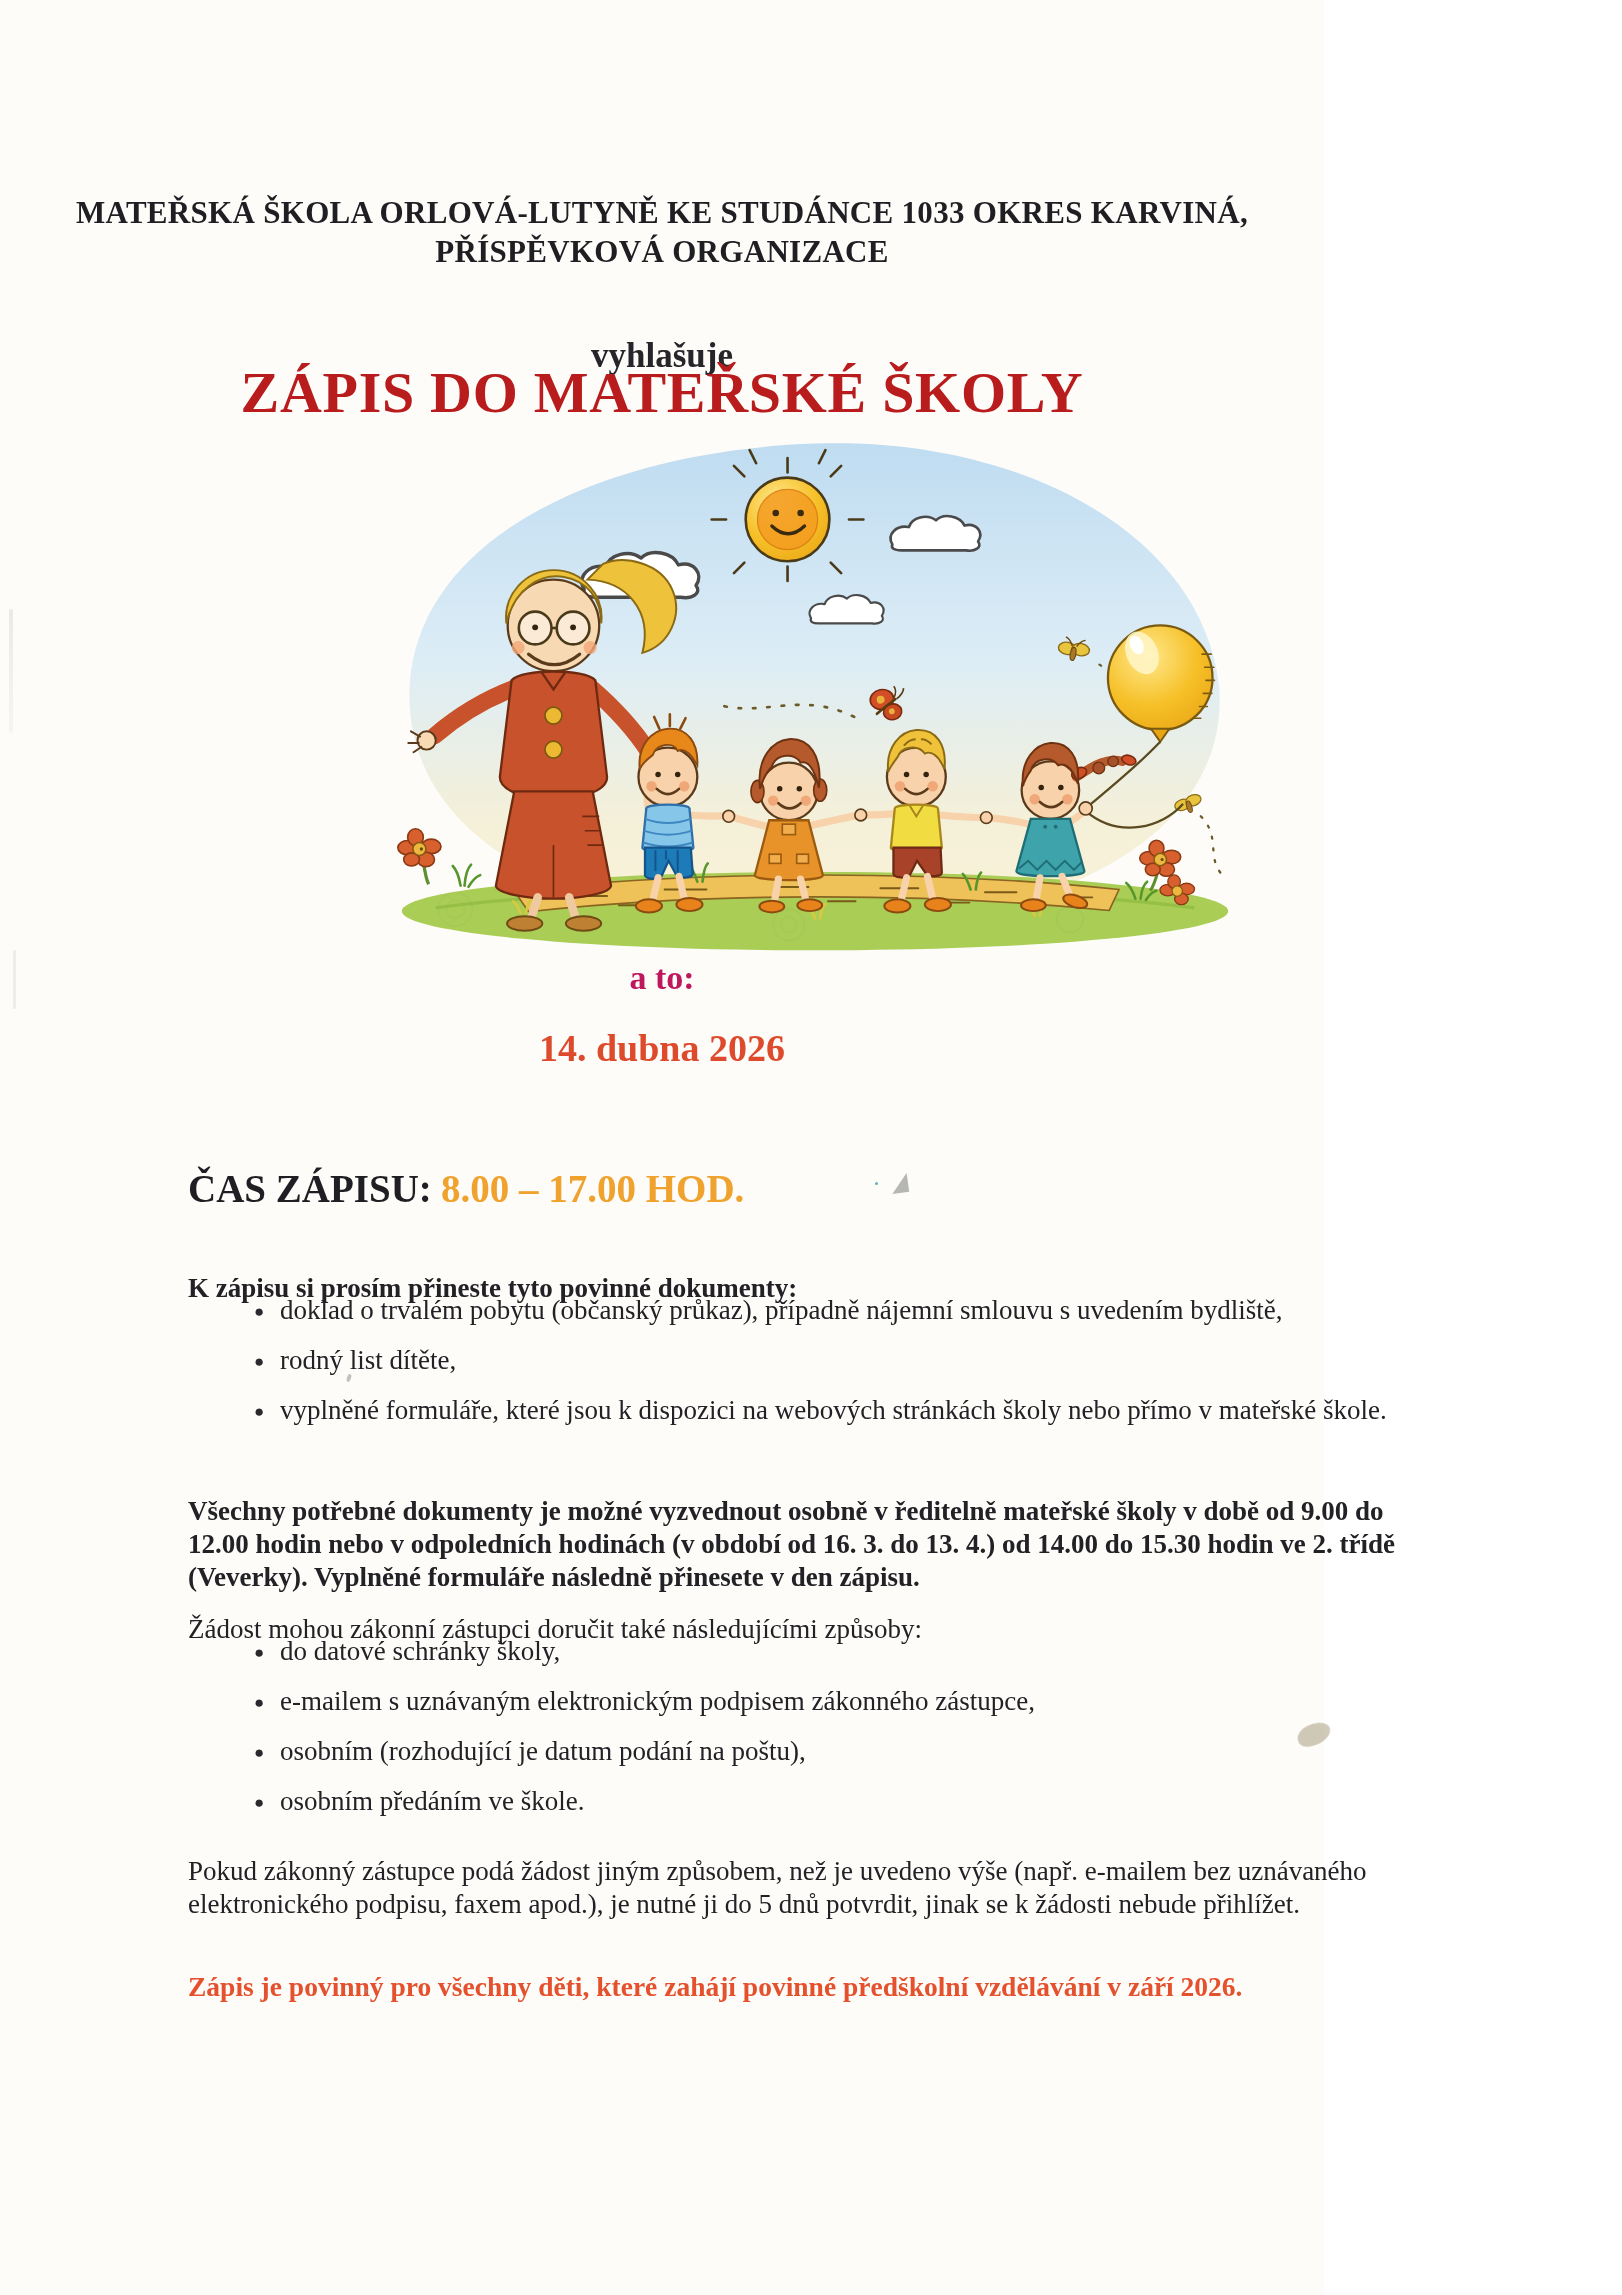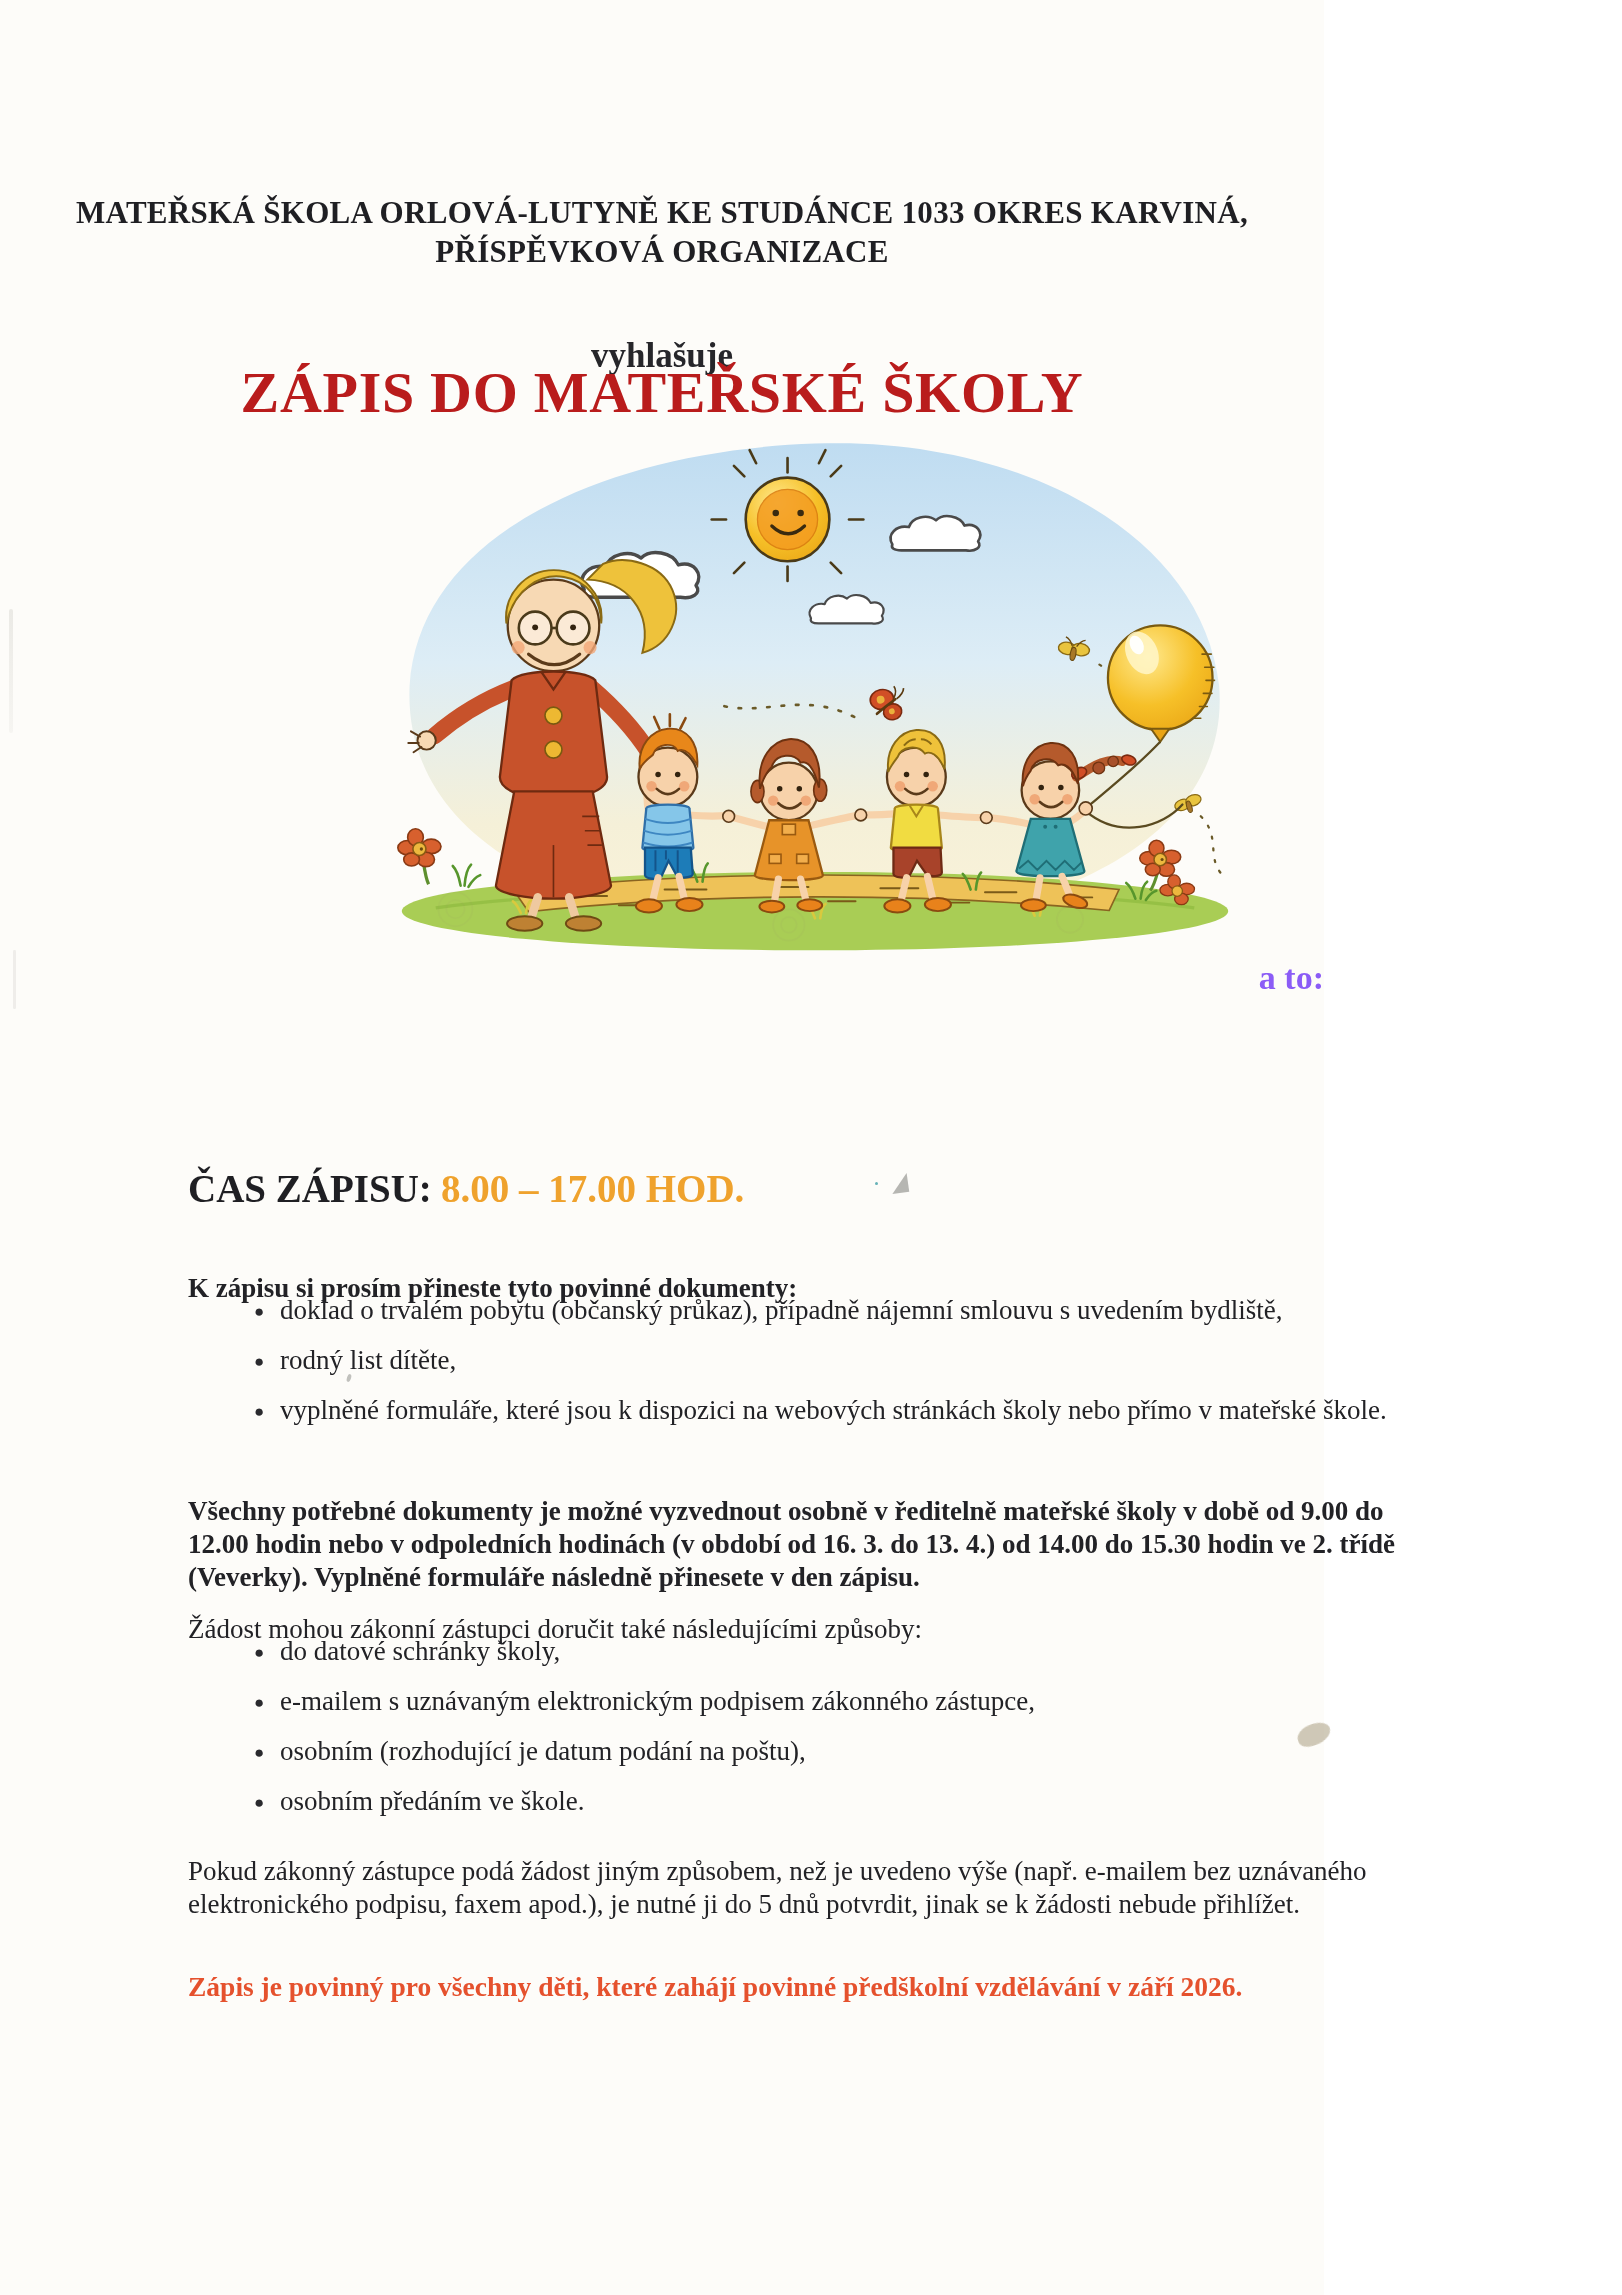--- a/index.html
+++ b/index.html
@@ -22,22 +22,22 @@
   }
   .announce{
     position:absolute;left:0;right:0;top:288px;text-align:center;
     font-weight:bold;font-size:35px;color:#26262a;margin-top:48px;
   }
   .main-title{
     position:absolute;left:0;right:0;top:359px;text-align:center;
     font-weight:bold;font-size:58px;letter-spacing:0.7px;margin:0;
   }
   .a-to{
-    position:absolute;left:0;right:0;top:959px;text-align:right;
-    font-weight:bold;font-size:34px;color:#8b5cf6;
+    position:absolute;left:0;right:0;top:959px;text-align:center;
+    font-weight:bold;font-size:34px;color:#be185d;
   }
   .date-line{
     position:absolute;left:0;right:0;top:1026px;text-align:center;
     font-weight:bold;font-size:38px;
   }
   .info-line{
     position:absolute;left:188px;font-weight:bold;font-size:39px;
     white-space:nowrap;color:#1f1f23;
   }
   .info-line .accent{padding-left:9.2px;}
@@ -364,20 +364,21 @@
         <circle cx="150" cy="742" r="26"></circle>
           <circle cx="150" cy="742" r="14"></circle>
         <circle cx="660" cy="766" r="24"></circle>
           <circle cx="660" cy="766" r="12"></circle>
         <circle cx="1090" cy="758" r="20"></circle>
       </g>
     </svg>
   </figure>
 
   <div class="a-to">a to:</div>
+  <div class="date-line" style="color:#DD4A2C">14. dubna 2026</div>
 
   <div class="info-line" style="top:1166px">
     <span>ČAS ZÁPISU:</span><span class="accent" style="color:#EFA22D">8.00 – 17.00 HOD.</span>
   </div>
 
   <p class="body-text bold" style="top:1245px">K zápisu si prosím přineste tyto povinné dokumenty:</p>
   <ul class="doc-list" style="top:1294px">
     <li>doklad o trvalém pobytu (občanský průkaz), případně nájemní smlouvu s uvedením bydliště,</li>
     <li>rodný list dítěte,</li>
     <li>vyplněné formuláře, které jsou k dispozici na webových stránkách školy nebo přímo v mateřské škole.</li>

